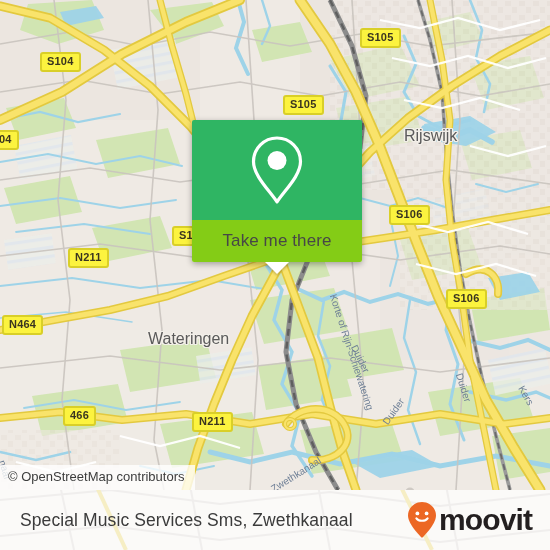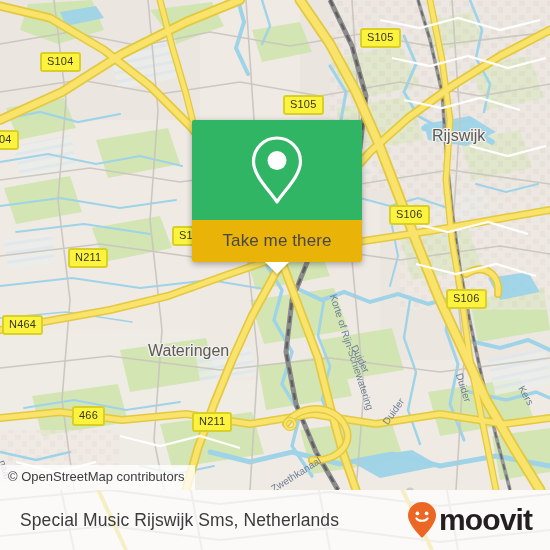--- a/index.html
+++ b/index.html
@@ -39,21 +39,21 @@
   }
 
   
   .shield {
     position: absolute;
     background: #fcf33f;
     border: 2px solid #d9cf28;
     border-radius: 3px;
     color: #3a3520;
     font-size: 11px;
-    font-weight: normal;
+    font-weight: bold;
     letter-spacing: .2px;
     padding: 1px 5px 2px 5px;
     line-height: 13px;
     white-space: nowrap;
     box-sizing: border-box;
     text-shadow: none;
   }
 
   
   .place-label {
@@ -91,21 +91,21 @@
   #callout-top {
     background: #2fb563;
     height: 100px;
     border-radius: 2px 2px 0 0;
     display: flex;
     align-items: center;
     justify-content: center;
   }
   #callout-bottom {
     position: relative;
-    background: #eab308;
+    background: #84cc16;
     height: 42px;
     border-radius: 0 0 2px 2px;
     display: flex;
     align-items: center;
     justify-content: center;
   }
   #callout-label {
     color: #474747;
     font-size: 17px;
     letter-spacing: .1px;
@@ -360,27 +360,27 @@
     <div id="shields">
         <div class="shield" style="left: 40px; top: 52px;">S104</div>
         <div class="shield" style="left: -8px; top: 130px;">04</div>
         <div class="shield" style="left: 283px; top: 95px;">S105</div>
         <div class="shield" style="left: 360px; top: 28px;">S105</div>
         <div class="shield" style="left: 172px; top: 190px; margin-top: 36px;">S1</div>
         <div class="shield" style="left: 389px; top: 205px;">S106</div>
         <div class="shield" style="left: 446px; top: 289px;">S106</div>
         <div class="shield" style="left: 68px; top: 248px;">N211</div>
         <div class="shield" style="left: 2px; top: 315px;">N464</div>
-        <div class="shield" style="left: 72px; top: 406px;">466</div>
+        <div class="shield" style="left: 63px; top: 406px;">466</div>
         <div class="shield" style="left: 192px; top: 412px;">N211</div>
       </div>
 
     <div id="places">
-        <div class="place-label" style="left: 432px; top: 127px;">Rijswijk</div>
-        <div class="place-label" style="left: 148px; top: 342px; text-align: center;">Wateringen</div>
+        <div class="place-label" style="left: 404px; top: 127px;">Rijswijk</div>
+        <div class="place-label" style="left: 148px; top: 330px; text-align: center;">Wateringen</div>
       </div>
 
     <div id="features">
         <div class="water-label blue" style="left: 333px; top: 289px; transform: rotate(72deg);">Korte of Rijn-Schiewatering</div>
         <div class="water-label blue" style="left: 354px; top: 340px; transform: rotate(64deg);">Duider</div>
         <div class="water-label blue" style="left: 385px; top: 418px; transform: rotate(-55deg);">Duider</div>
         <div class="water-label blue" style="left: 459px; top: 368px; transform: rotate(72deg);">Duider</div>
         <div class="water-label blue" style="left: 521px; top: 381px; transform: rotate(60deg);">Kers</div>
         <div class="water-label blue" style="left: 272px; top: 484px; transform: rotate(-32deg);">Zwethkanaal</div>
         <div class="water-label blue" style="left: 2px; top: 455px; transform: rotate(72deg);">naal</div>
@@ -414,21 +414,21 @@
           <path d="M318,-5 L330,60"></path>
             <path d="M446,-5 L458,60"></path>
         </g>
         <g stroke="#e3c93f" stroke-width="4" fill="none">
           <path d="M96,-5 L126,60"></path>
           <path d="M400,-5 L432,60"></path>
         </g>
       </svg>
     </div>
 
-    <span id="footer-title">Special Music Rijswijk Sms, Netherlands</span>
+    <span id="footer-title">Special Music Services Sms, Zwethkanaal</span>
 
     <span id="brand">
       <svg width="30" height="38" viewBox="0 0 30 38">
         <path d="M15 1 C7.3 1 1 7.1 1 14.6 C1 24 15 37 15 37 C15 37 29 24 29 14.6 C29 7.1 22.7 1 15 1 Z" fill="#ec6724"></path>
         <circle cx="10.4" cy="12.4" r="1.9" fill="#ffffff"></circle>
         <circle cx="19.6" cy="12.4" r="1.9" fill="#ffffff"></circle>
         <path d="M9.4 17.4 C11.6 20.6 18.4 20.6 20.6 17.4" fill="none" stroke="#ffffff" stroke-width="2.1" stroke-linecap="round"></path>
       </svg>
       <span id="brand-word">moovit</span>
     </span>

